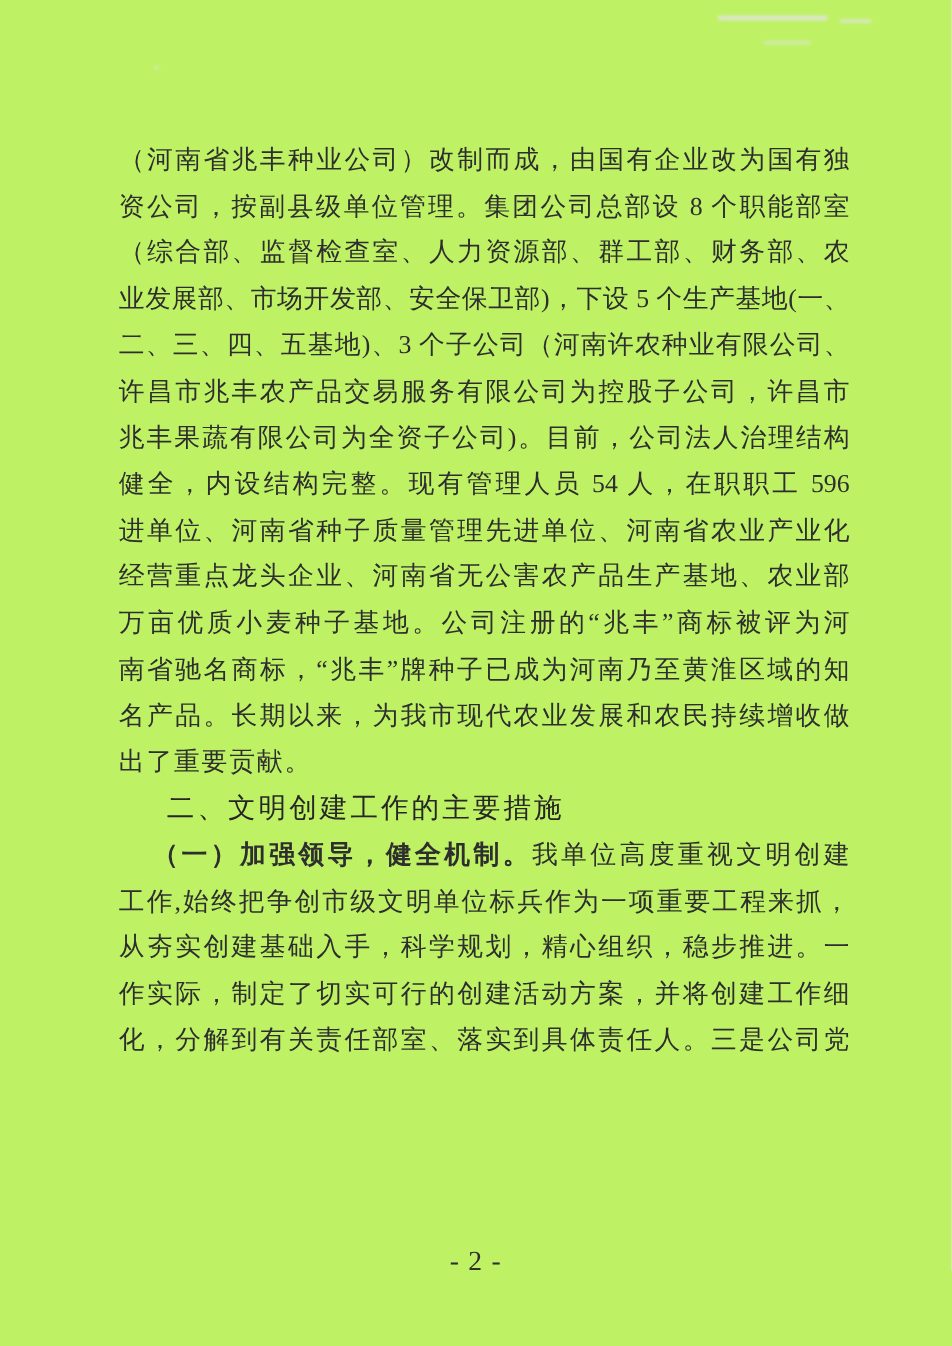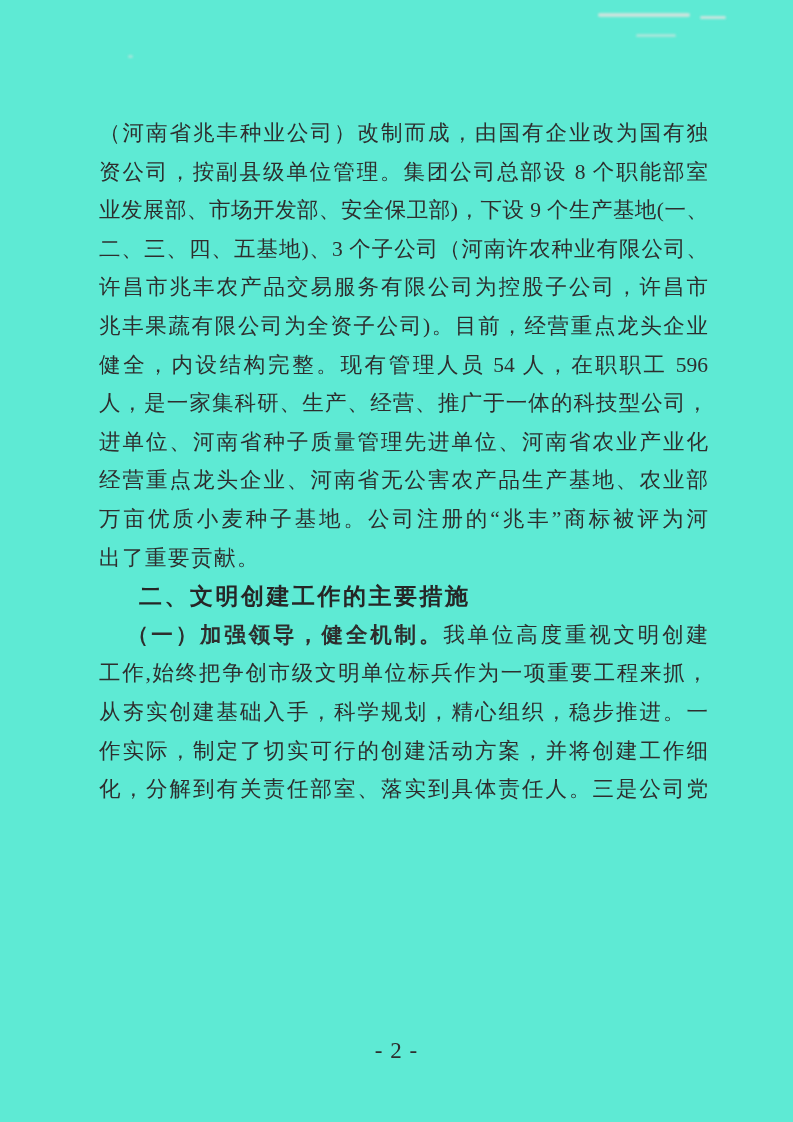--- a/index.html
+++ b/index.html
@@ -5,21 +5,21 @@
   html, body {
     margin: 0;
     padding: 0;
     background: #e9e9e7;
   }
   .page {
     position: relative;
     width: 793px;
     height: 1122px;
     margin: 0 auto;
-    background: #5eead4;
+    background: #bef264;
     font-family: "Liberation Serif", serif;
     color: #2e2e2e;
     overflow: hidden;
   }
   
   .artifact {
     position: absolute;
     background: #e3e3e0;
     border-radius: 3px;
     filter: blur(1.2px);
@@ -45,21 +45,21 @@
   }
   .line.j {
     letter-spacing: 0;
     white-space: normal;
     text-align: justify;
     text-align-last: justify;
     text-justify: inter-character;
   }
   .heading {
     font-family: "Liberation Sans", sans-serif;
-    font-weight: 700;
+    font-weight: 400;
     font-size: 23px;
     letter-spacing: 2.5px;
     padding-left: 40px;
     color: #262626;
   }
   .indent { padding-left: 28px; }
   .lead-bold { font-weight: 700; }
 
   .page-number {
     position: absolute;
@@ -78,29 +78,31 @@
 <div class="page">
 
   <div class="artifact a1"></div>
   <div class="artifact a2"></div>
   <div class="artifact a3"></div>
   <div class="artifact a4"></div>
 
   <main class="content">
     <div class="line j">（河南省兆丰种业公司）改制而成，由国有企业改为国有独</div>
     <div class="line j">资公司，按副县级单位管理。集团公司总部设 8 个职能部室</div>
-    <div class="line j">业发展部、市场开发部、安全保卫部)，下设 9 个生产基地(一、</div>
+    <div class="line j">（综合部、监督检查室、人力资源部、群工部、财务部、农</div>
+    <div class="line j">业发展部、市场开发部、安全保卫部)，下设 5 个生产基地(一、</div>
     <div class="line j">二、三、四、五基地)、3 个子公司（河南许农种业有限公司、</div>
     <div class="line j">许昌市兆丰农产品交易服务有限公司为控股子公司，许昌市</div>
-    <div class="line j">兆丰果蔬有限公司为全资子公司)。目前，经营重点龙头企业</div>
+    <div class="line j">兆丰果蔬有限公司为全资子公司)。目前，公司法人治理结构</div>
     <div class="line j">健全，内设结构完整。现有管理人员 54 人，在职职工 596</div>
-    <div class="line j">人，是一家集科研、生产、经营、推广于一体的科技型公司，</div>
     <div class="line j">进单位、河南省种子质量管理先进单位、河南省农业产业化</div>
     <div class="line j">经营重点龙头企业、河南省无公害农产品生产基地、农业部</div>
     <div class="line j">万亩优质小麦种子基地。公司注册的“兆丰”商标被评为河</div>
+    <div class="line j">南省驰名商标，“兆丰”牌种子已成为河南乃至黄淮区域的知</div>
+    <div class="line j">名产品。长期以来，为我市现代农业发展和农民持续增收做</div>
     <div class="line">出了重要贡献。</div>
 
     <div class="line heading">二、文明创建工作的主要措施</div>
 
     <div class="line j indent"><span class="lead-bold">（一）加强领导，健全机制。</span><span>我单位高度重视文明创建</span></div>
 
     <div class="line j">工作,始终把争创市级文明单位标兵作为一项重要工程来抓，</div>
     <div class="line j">从夯实创建基础入手，科学规划，精心组织，稳步推进。一</div>
     <div class="line j">作实际，制定了切实可行的创建活动方案，并将创建工作细</div>
     <div class="line j">化，分解到有关责任部室、落实到具体责任人。三是公司党</div>

